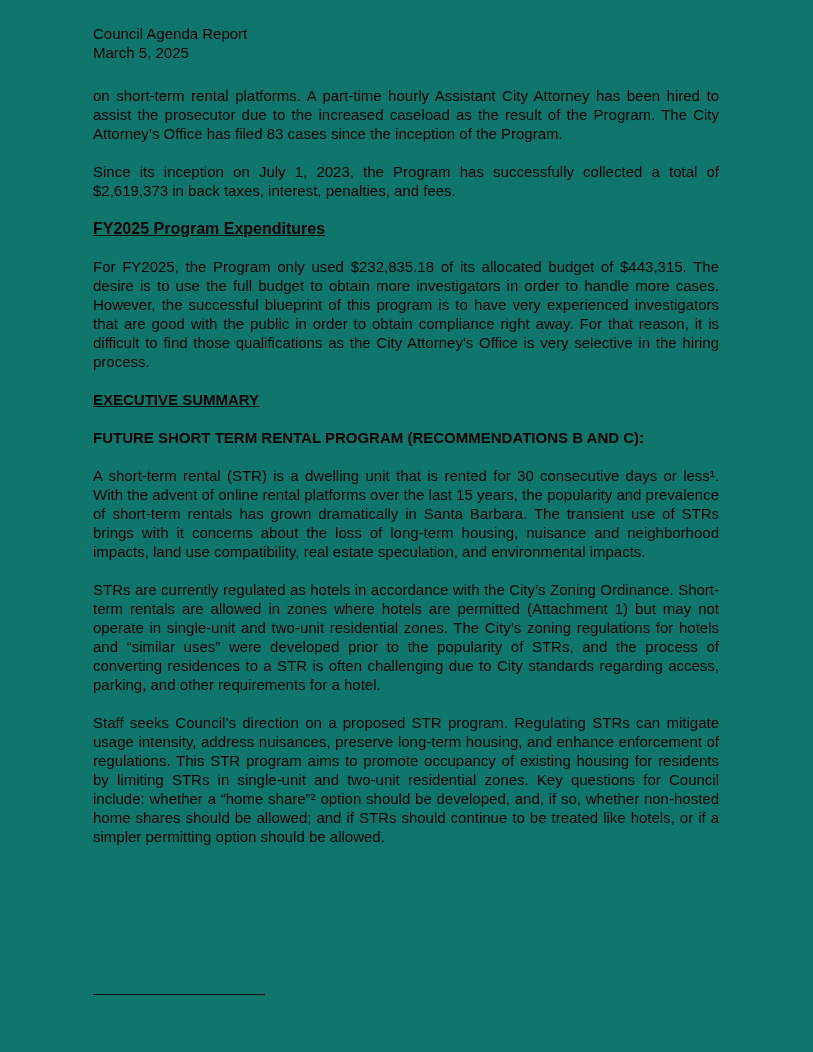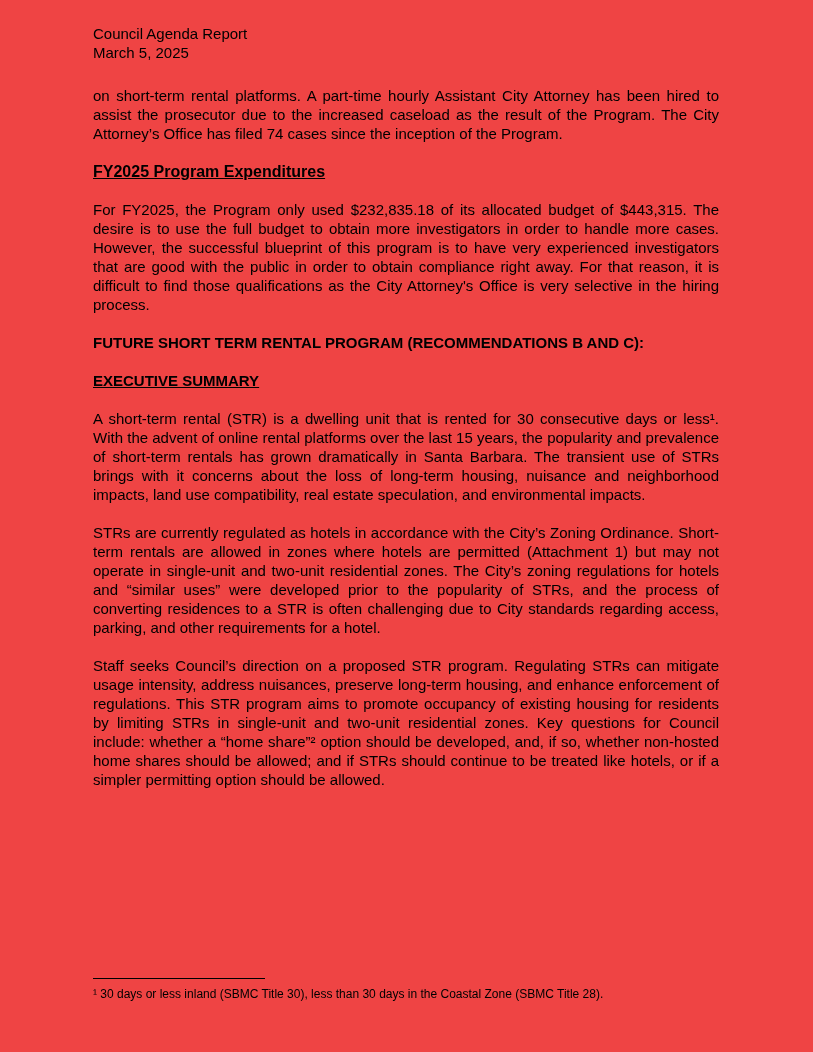--- a/index.html
+++ b/index.html
@@ -6,21 +6,21 @@
   html, body {
     margin: 0;
     padding: 0;
     background: #ffffff;
   }
   .page {
     position: relative;
     width: 813px;
     height: 1052px;
     margin: 0 auto;
-    background: #ef4444;
+    background: #0f766e;
     font-family: "Liberation Sans", "DejaVu Sans", sans-serif;
     font-size: 15px;
     line-height: 19px;
     color: #000000;
     padding: 24px 94px 50px 93px;
     display: flex;
     flex-direction: column;
     overflow: hidden;
   }
   .doc-header {
@@ -62,36 +62,36 @@
 <body>
 
 <div class="page">
 
   <header class="doc-header">
     <div class="hline">Council Agenda Report</div>
     <div class="hline">March 5, 2025</div>
   </header>
 
   <main>
-    <p class="para">on short-term rental platforms. A part-time hourly Assistant City Attorney has been hired to assist the prosecutor due to the increased caseload as the result of the Program. The City Attorney’s Office has filed 74 cases since the inception of the Program.</p>
+    <p class="para">on short-term rental platforms. A part-time hourly Assistant City Attorney has been hired to assist the prosecutor due to the increased caseload as the result of the Program. The City Attorney’s Office has filed 83 cases since the inception of the Program.</p>
 
+    <p class="para">Since its inception on July 1, 2023, the Program has successfully collected a total of $2,619,373 in back taxes, interest, penalties, and fees.</p>
 
     <h2 class="heading underline" style="font-size:16px;">FY2025 Program Expenditures</h2>
 
     <p class="para">For FY2025, the Program only used $232,835.18 of its allocated budget of $443,315. The desire is to use the full budget to obtain more investigators in order to handle more cases. However, the successful blueprint of this program is to have very experienced investigators that are good with the public in order to obtain compliance right away. For that reason, it is difficult to find those qualifications as the City Attorney's Office is very selective in the hiring process.</p>
 
+    <h2 class="heading underline" style="font-size:15px;">EXECUTIVE SUMMARY</h2>
+
     <h2 class="heading" style="font-size:15px;">FUTURE SHORT TERM RENTAL PROGRAM (RECOMMENDATIONS B AND C):</h2>
-
-    <h2 class="heading underline" style="font-size:15px;">EXECUTIVE SUMMARY</h2>
 
     <p class="para">A short-term rental (STR) is a dwelling unit that is rented for 30 consecutive days or less¹. With the advent of online rental platforms over the last 15 years, the popularity and prevalence of short-term rentals has grown dramatically in Santa Barbara. The transient use of STRs brings with it concerns about the loss of long-term housing, nuisance and neighborhood impacts, land use compatibility, real estate speculation, and environmental impacts.</p>
 
     <p class="para">STRs are currently regulated as hotels in accordance with the City’s Zoning Ordinance. Short-term rentals are allowed in zones where hotels are permitted (Attachment 1) but may not operate in single-unit and two-unit residential zones. The City’s zoning regulations for hotels and “similar uses” were developed prior to the popularity of STRs, and the process of converting residences to a STR is often challenging due to City standards regarding access, parking, and other requirements for a hotel.</p>
 
     <p class="para">Staff seeks Council’s direction on a proposed STR program. Regulating STRs can mitigate usage intensity, address nuisances, preserve long-term housing, and enhance enforcement of regulations. This STR program aims to promote occupancy of existing housing for residents by limiting STRs in single-unit and two-unit residential zones. Key questions for Council include: whether a “home share”² option should be developed, and, if so, whether non-hosted home shares should be allowed; and if STRs should continue to be treated like hotels, or if a simpler permitting option should be allowed.</p>
   </main>
 
   <footer class="doc-footer">
     <hr class="footnote-rule">
-    <p class="footnote">¹ 30 days or less inland (SBMC Title 30), less than 30 days in the Coastal Zone (SBMC Title 28).</p>
   </footer>
 
 </div>
 
 </body></html>

